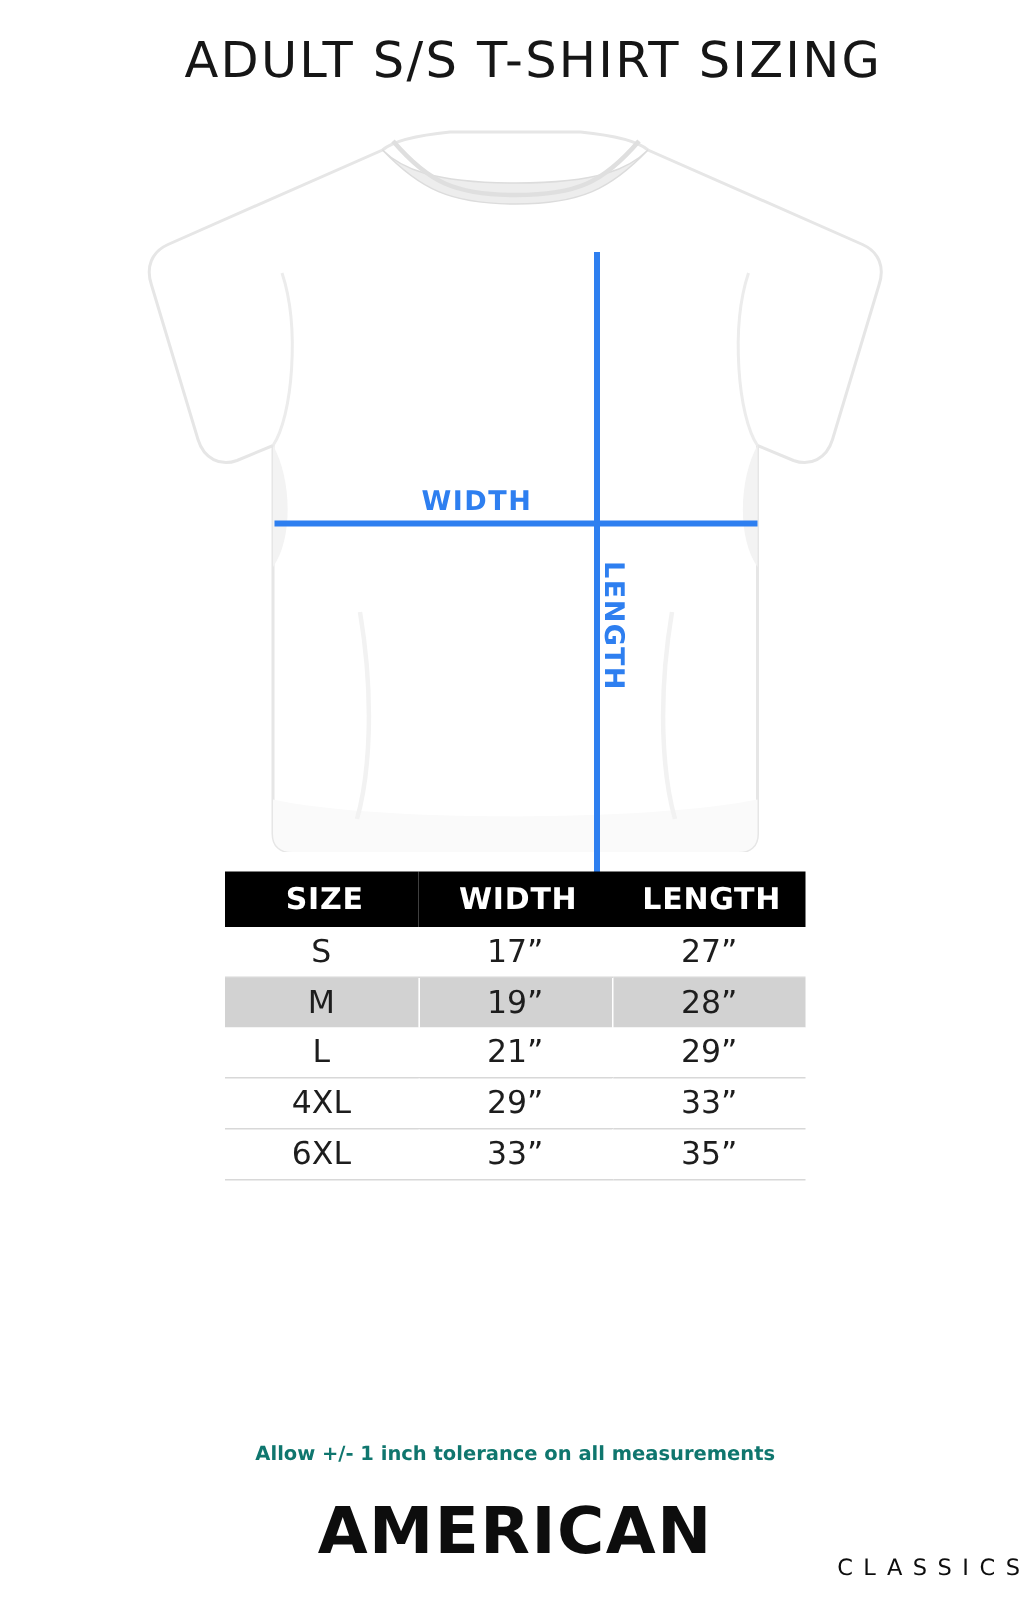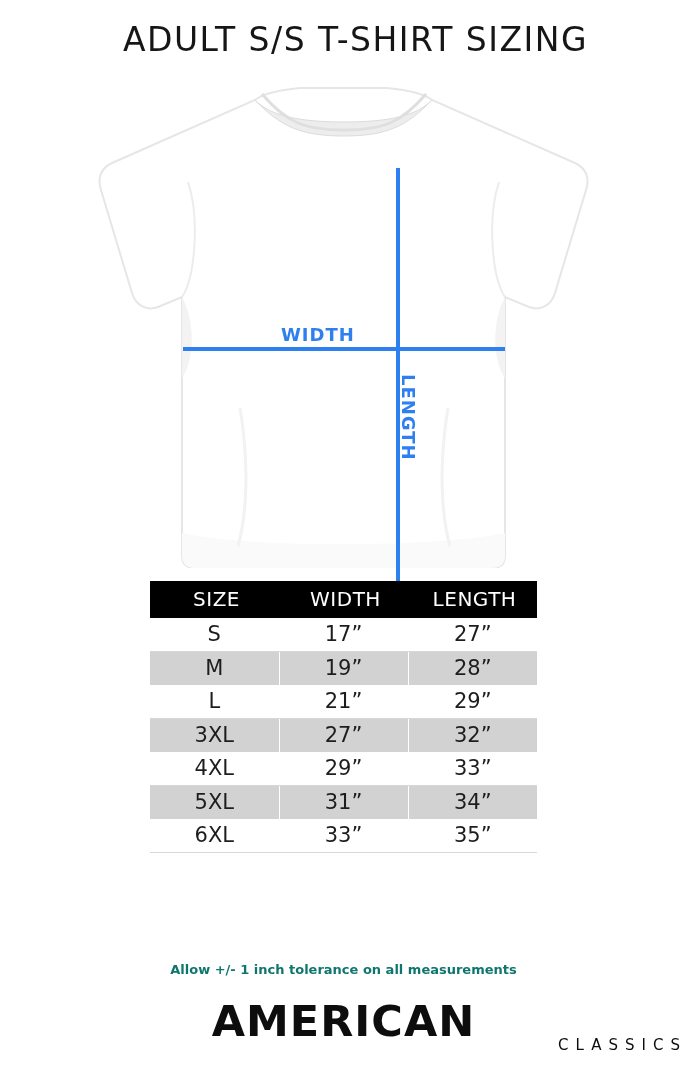--- a/index.html
+++ b/index.html
@@ -90,21 +90,21 @@
     top: 581px;
     left: 150px;
     width: 387px;
     border-collapse: collapse;
     table-layout: fixed;
   }
   .size-table th {
     background: #000000;
     color: #ffffff;
     font-size: 20px;
-    font-weight: normal;
+    font-weight: bold;
     padding: 6px 0 7px 4px;
     text-align: center;
     letter-spacing: 0.5px;
     font-family: "DejaVu Sans", sans-serif;
   }
   .size-table td {
     font-size: 21px;
     text-align: center;
     padding: 4px 0 5px 0;
     color: #1d1d1d;
@@ -220,35 +220,25 @@
     <tr class="even">
       <td>M</td>
       <td>19”</td>
       <td>28”</td>
     </tr>
     <tr class="odd">
       <td>L</td>
       <td>21”</td>
       <td>29”</td>
     </tr>
-    <tr class="even">
-      <td>3XL</td>
-      <td>27”</td>
-      <td>32”</td>
-    </tr>
     <tr class="odd">
       <td>4XL</td>
       <td>29”</td>
       <td>33”</td>
     </tr>
-    <tr class="even">
-      <td>5XL</td>
-      <td>31”</td>
-      <td>34”</td>
-    </tr>
     <tr class="odd">
       <td>6XL</td>
       <td>33”</td>
       <td>35”</td>
     </tr>
   </tbody>
 </table>
 
 <div class="tolerance-note">Allow +/- 1 inch tolerance on all measurements</div>
 <div class="brand-main">AMERICAN</div>

